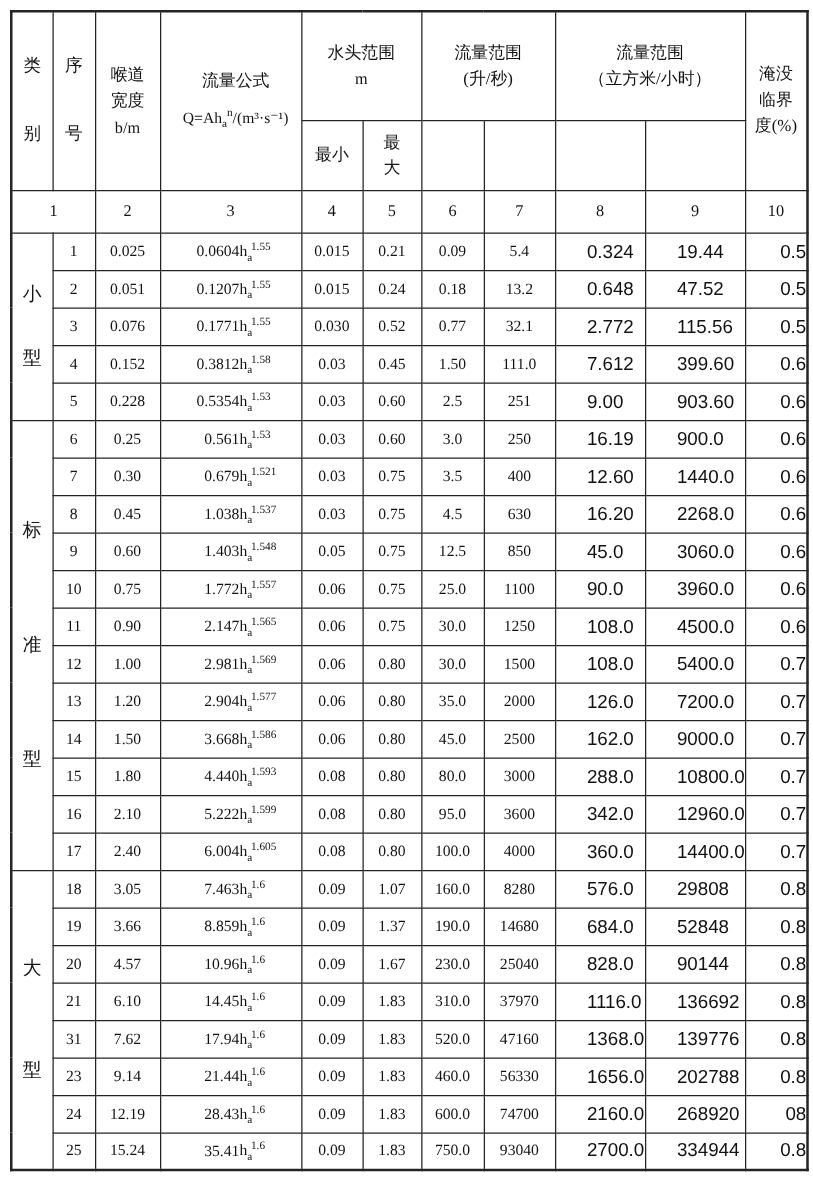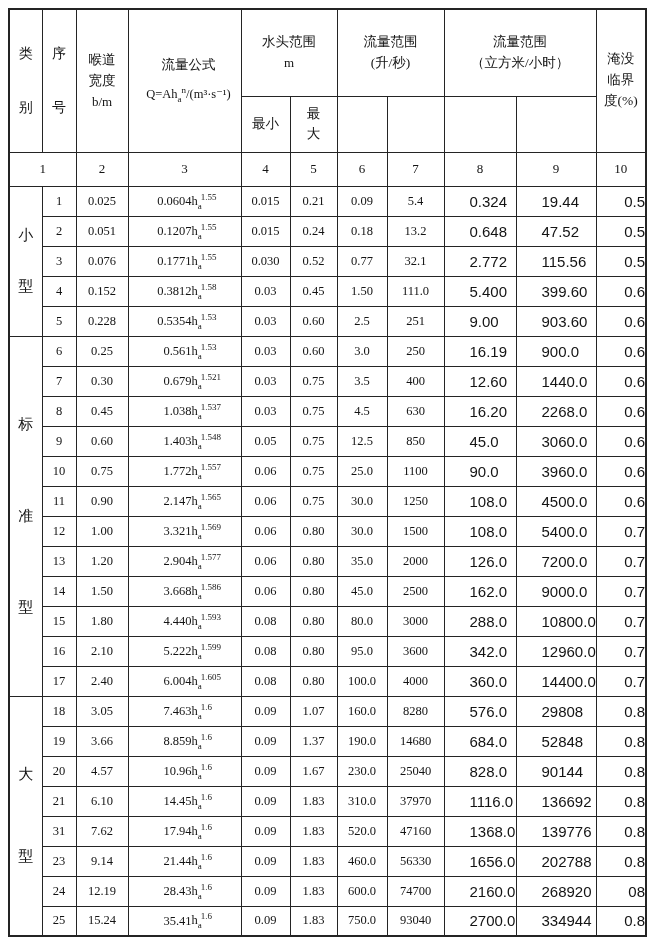--- a/index.html
+++ b/index.html
@@ -169,21 +169,21 @@
           <td class="c-sub">0.5</td>
         </tr>
         <tr>
           <td class="c-no">4</td>
           <td class="c-b">0.152</td>
           <td class="c-form"><span class="coef">0.3812</span>h<sub>a</sub><sup>1.58</sup></td>
           <td class="c-h">0.03</td>
           <td class="c-h">0.45</td>
           <td class="c-ls">1.50</td>
           <td class="c-ls">111.0</td>
-          <td class="c-big">5.400</td>
+          <td class="c-big">7.612</td>
           <td class="c-big">399.60</td>
           <td class="c-sub">0.6</td>
         </tr>
         <tr>
           <td class="c-no">5</td>
           <td class="c-b">0.228</td>
           <td class="c-form"><span class="coef">0.5354</span>h<sub>a</sub><sup>1.53</sup></td>
           <td class="c-h">0.03</td>
           <td class="c-h">0.60</td>
           <td class="c-ls">2.5</td>
@@ -267,21 +267,21 @@
           <td class="c-h">0.75</td>
           <td class="c-ls">30.0</td>
           <td class="c-ls">1250</td>
           <td class="c-big">108.0</td>
           <td class="c-big">4500.0</td>
           <td class="c-sub">0.6</td>
         </tr>
         <tr>
           <td class="c-no">12</td>
           <td class="c-b">1.00</td>
-          <td class="c-form"><span class="coef">3.321</span>h<sub>a</sub><sup>1.569</sup></td>
+          <td class="c-form"><span class="coef">2.981</span>h<sub>a</sub><sup>1.569</sup></td>
           <td class="c-h">0.06</td>
           <td class="c-h">0.80</td>
           <td class="c-ls">30.0</td>
           <td class="c-ls">1500</td>
           <td class="c-big">108.0</td>
           <td class="c-big">5400.0</td>
           <td class="c-sub">0.7</td>
         </tr>
         <tr>
           <td class="c-no">13</td>

